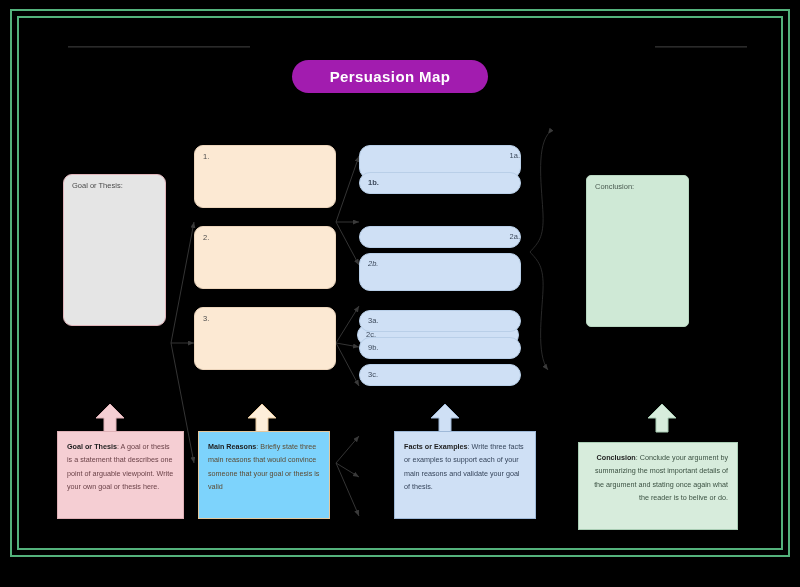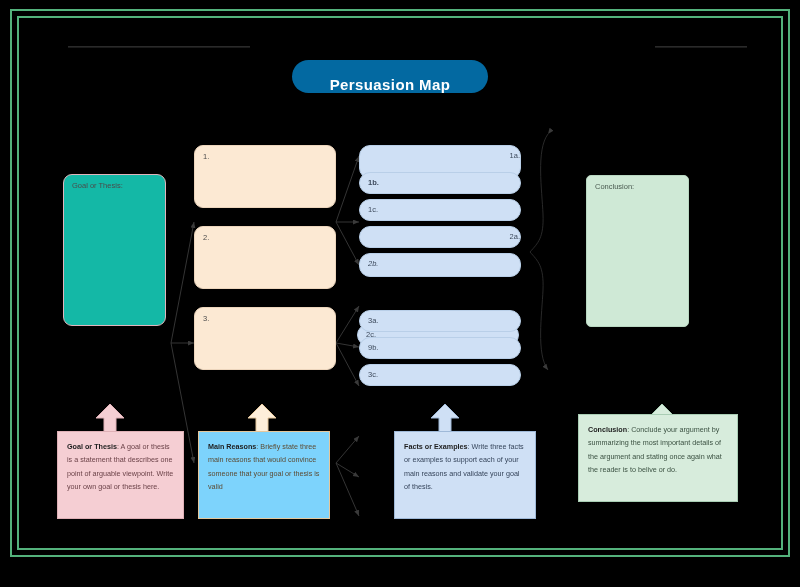--- a/index.html
+++ b/index.html
@@ -54,45 +54,45 @@
   .header-rule.left  { left: 68px;  top: 46px; width: 182px; }
   .header-rule.right { left: 655px; top: 46px; width: 92px;  }
 
   
   #title-pill {
     position: absolute;
     left: 292px;
     top: 60px;
     width: 196px;
     height: 33px;
-    background: #0369a1;
+    background: #a21caf;
     border-radius: 17px;
     display: flex;
-    align-items: flex-end;
+    align-items: center;
     justify-content: center;
   }
   #title-pill .title-text {
     color: #ffffff;
     font-size: 15px;
     font-weight: bold;
     letter-spacing: 0.4px;
   }
 
   
   .node {
     position: absolute;
     box-sizing: border-box;
     border-radius: 8px;
     font-size: 7.5px;
     color: #4b4b4b;
     padding: 7px 0 0 8px;
     line-height: 1.1;
   }
   .node.goal {
-    background: #14b8a6;
+    background: #e5e5e5;
     border: 1px solid #e0b5bb;
     border-radius: 9px;
   }
   .node.reason {
     background: #fce9d3;
     border: 1px solid #ecd5bc;
     border-radius: 9px;
   }
   .node.fact {
     background: #cfe0f5;
@@ -195,28 +195,25 @@
   <div class="node reason" style="left:194px; top:307px; width:142px; height:63px;">
     <span>3.</span>
   </div>
 
   <div class="node fact" style="left:359px; top:145px; width:162px; height:34px;text-align:right;">
     <span>1a.</span>
   </div>
   <div class="node fact" style="left:359px; top:172px; width:162px; height:22px;font-weight:bold;">
     <span>1b.</span>
   </div>
-  <div class="node fact" style="left:359px; top:199px; width:162px; height:22px;">
-    <span>1c.</span>
-  </div>
 
   <div class="node fact" style="left:359px; top:226px; width:162px; height:22px;text-align:right;">
     <span>2a.</span>
   </div>
-  <div class="node fact" style="left:359px; top:253px; width:162px; height:24px;font-style:italic;">
+  <div class="node fact" style="left:359px; top:253px; width:162px; height:38px;font-style:italic;">
     <span>2b.</span>
   </div>
   <div class="node fact" style="left:357px; top:280px; width:162px; height:22px;margin-top:44px;">
     <span>2c.</span>
   </div>
 
   <div class="node fact" style="left:359px; top:310px; width:162px; height:22px;">
     <span>3a.</span>
   </div>
   <div class="node fact" style="left:359px; top:337px; width:162px; height:22px;">
@@ -248,17 +245,17 @@
   </div>
 
   <div class="legend reasons" style="left:198px; top:431px; width:132px; height:88px;">
     <span class="lg-term">Main Reasons</span><span>: Briefly state three main reasons that would convince someone that your goal or thesis is valid</span>
   </div>
 
   <div class="legend facts" style="left:378px; top:431px; width:142px; height:88px;margin-left:16px;">
     <span class="lg-term">Facts or Examples</span><span>: Write three facts or examples to support each of your main reasons and validate your goal of thesis.</span>
   </div>
 
-  <div class="legend conclusion" style="left:578px; top:414px; width:160px; height:88px;">
+  <div class="legend conclusion" style="left:578px; top:442px; width:160px; height:88px;text-align:right;">
     <span class="lg-term">Conclusion</span><span>: Conclude your argument by summarizing the most important details of the argument and stating once again what the reader is to belive or do.</span>
   </div>
 
 </div>
 
 </body></html>

